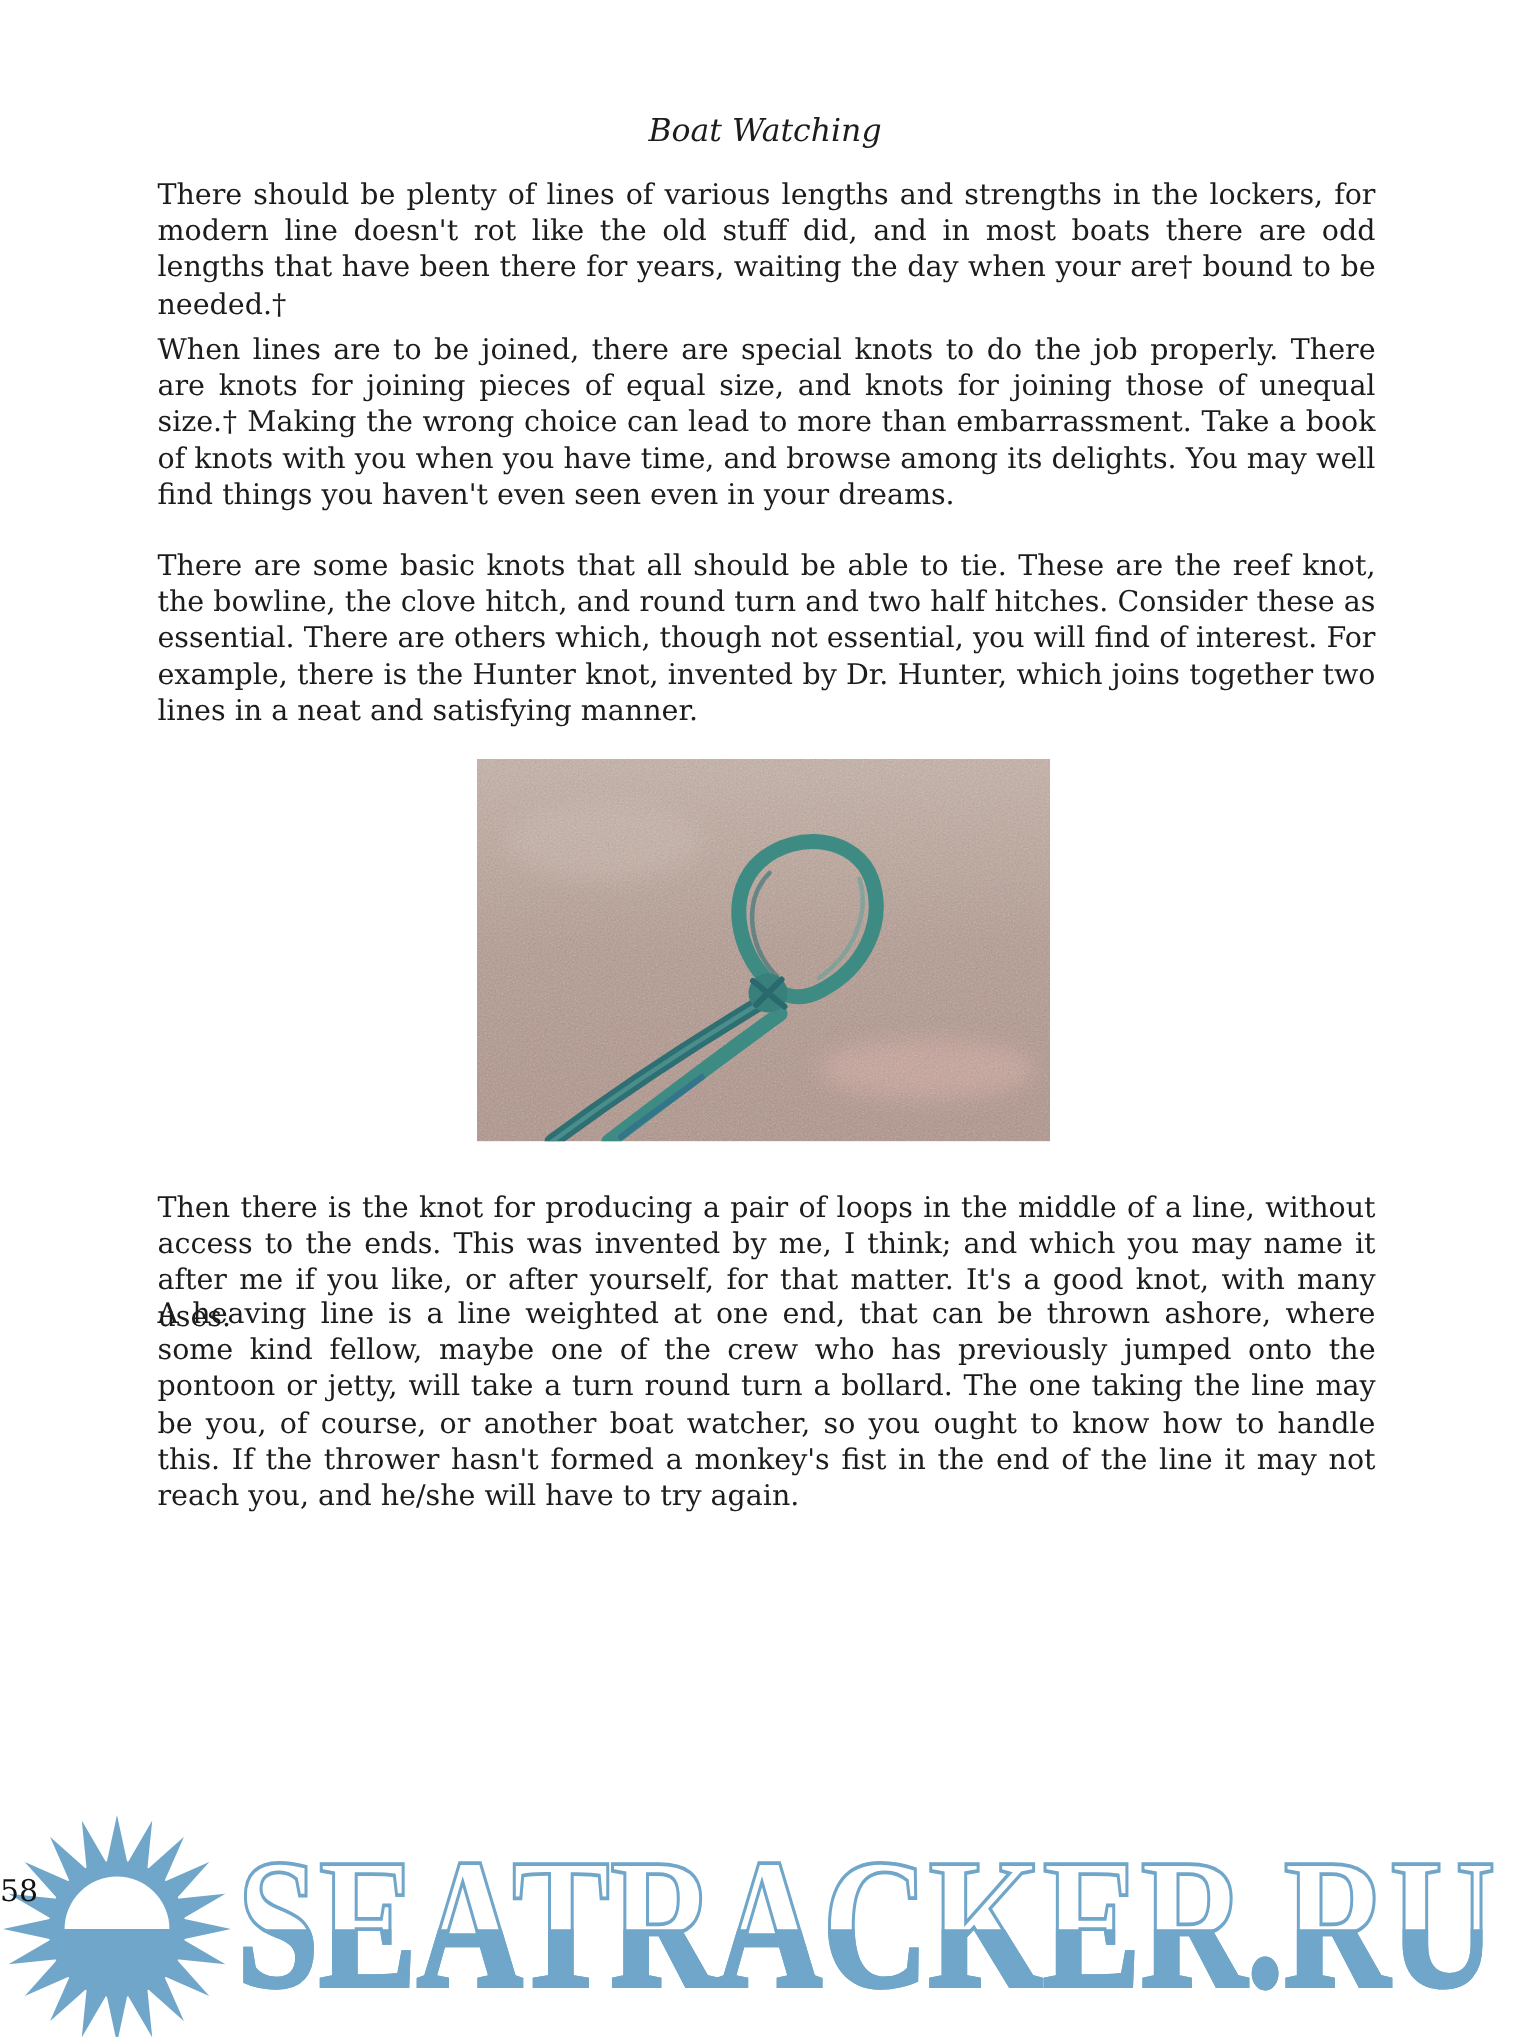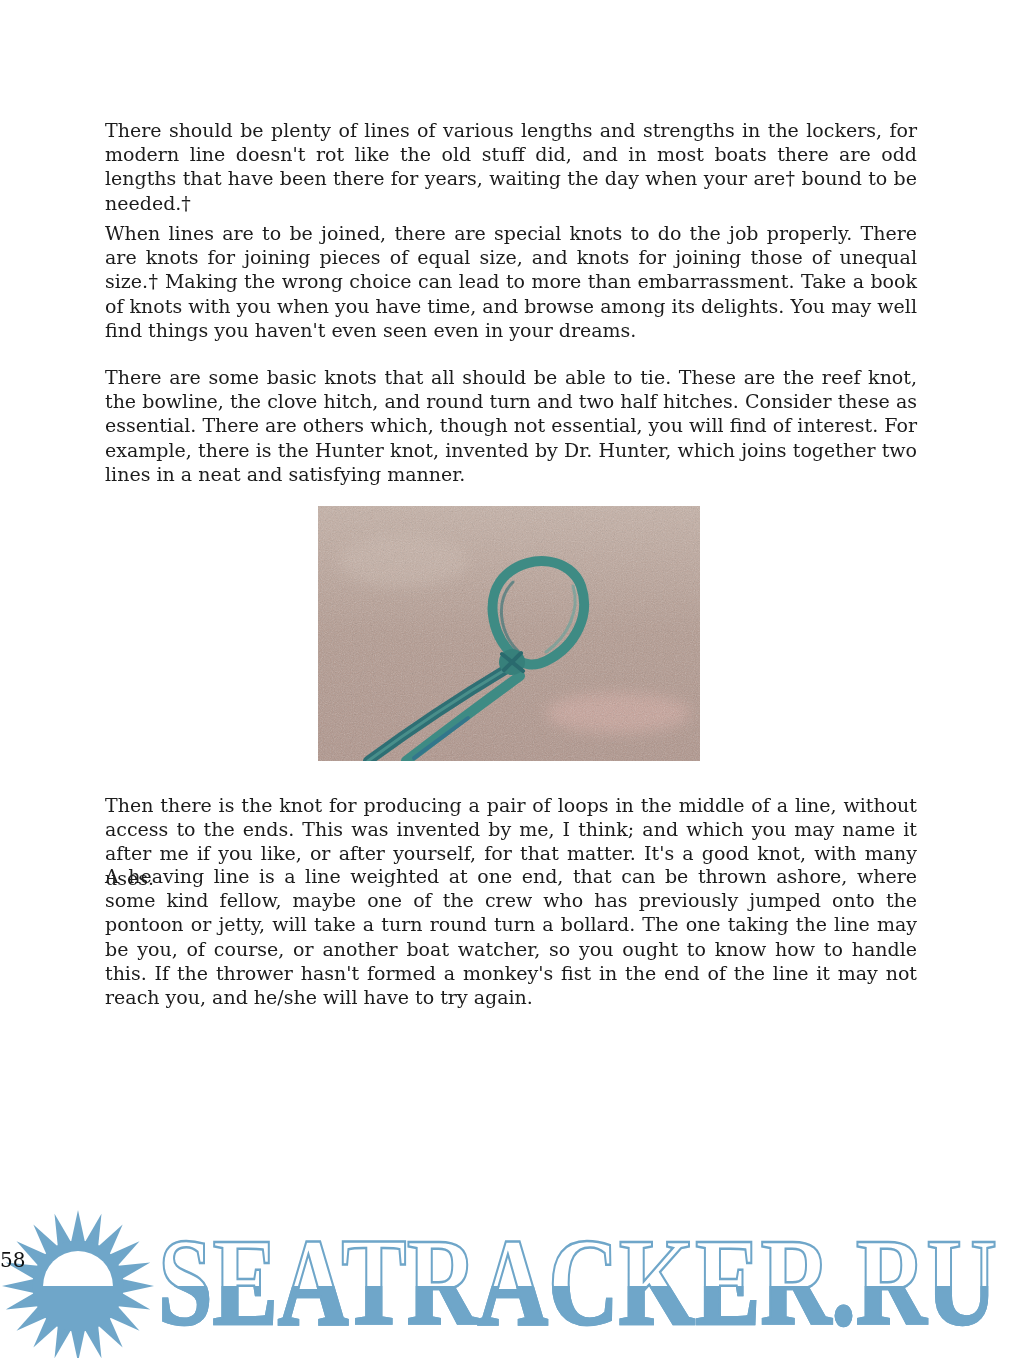--- a/index.html
+++ b/index.html
@@ -68,20 +68,21 @@
     font-size: 20px;
     color: #111111;
     z-index: 5;
   }
 </style>
 </head>
 <body>
 
 <div class="page">
 
+  <h1 class="title">Boat Watching</h1>
 
   <p class="para p1">There should be plenty of lines of various lengths and strengths in the lockers, for modern line doesn't rot like the old stuff did, and in most boats there are odd lengths that have been there for years, waiting the day when your are† bound to be needed.†</p>
   <p class="para p2">When lines are to be joined, there are special knots to do the job properly. There are knots for joining pieces of equal size, and knots for joining those of unequal size.† Making the wrong choice can lead to more than embarrassment. Take a book of knots with you when you have time, and browse among its delights. You may well find things you haven't even seen even in your dreams.</p>
   <p class="para p3">There are some basic knots that all should be able to tie. These are the reef knot, the bowline, the clove hitch, and round turn and two half hitches. Consider these as essential. There are others which, though not essential, you will find of interest. For example, there is the Hunter knot, invented by Dr. Hunter, which joins together two lines in a neat and satisfying manner.</p>
 
   <div class="photo">
     <svg width="382" height="255" viewBox="0 0 382 255" xmlns="http://www.w3.org/2000/svg">
       <defs>
         <linearGradient id="carpet" x1="0" y1="0" x2="0" y2="1">
           <stop offset="0" stop-color="#c6b1a6"></stop>

